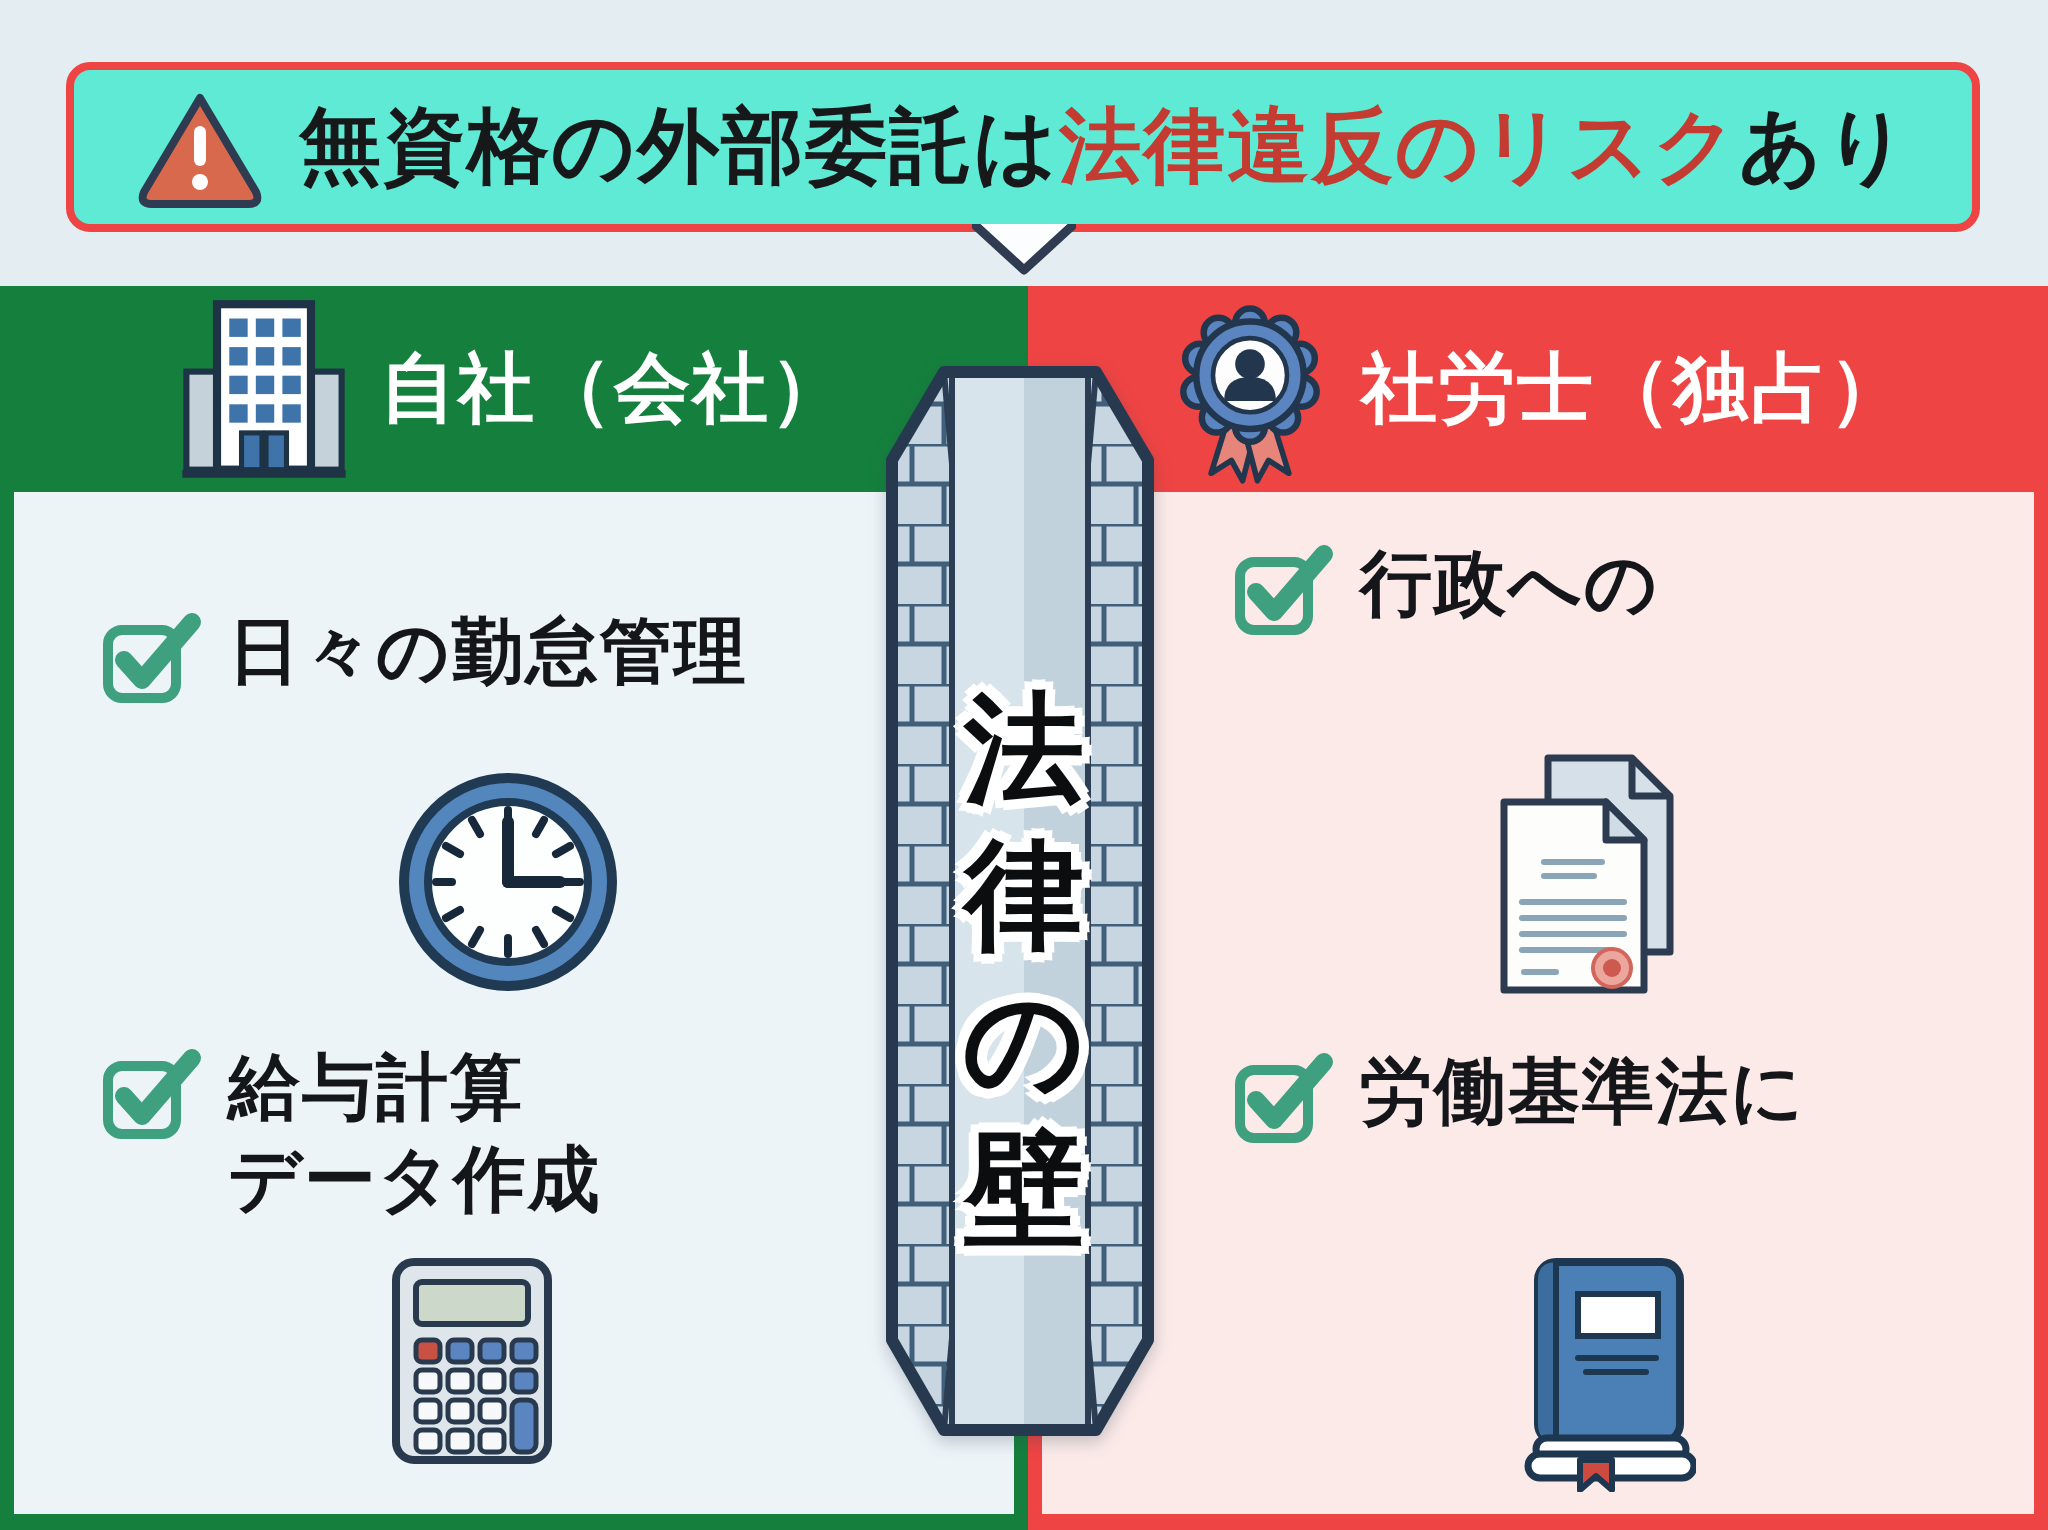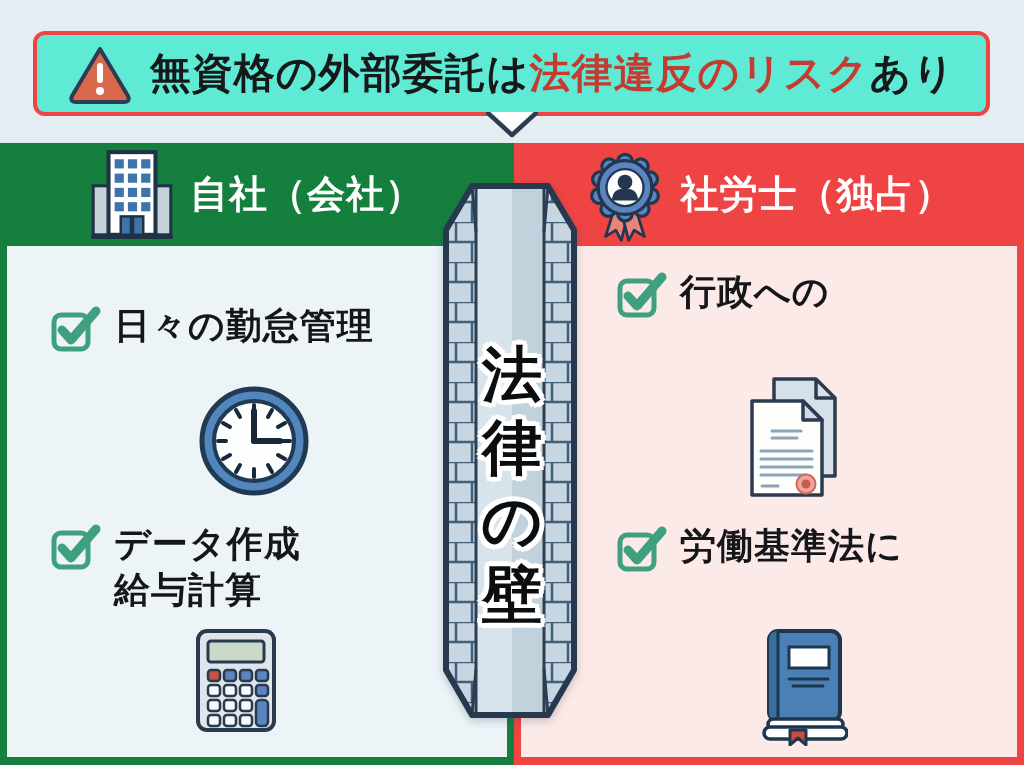--- a/index.html
+++ b/index.html
@@ -124,22 +124,22 @@
     <line x1="58" y1="58" x2="58" y2="28" stroke="#16283a" stroke-width="6" stroke-linecap="round"></line>
     <line x1="58" y1="58" x2="84" y2="58" stroke="#16283a" stroke-width="6" stroke-linecap="round"></line>
   </svg>
 
   <div class="item" style="left:50px; top:378px;">
     <svg class="chk" width="52" height="48" viewBox="0 0 52 48">
       <rect x="4" y="10" width="34" height="34" rx="7" fill="none" stroke="#3fa080" stroke-width="5"></rect>
       <path d="M12 25 L21 35 L46 6" fill="none" stroke="#3fa080" stroke-width="9" stroke-linecap="round" stroke-linejoin="round"></path>
     </svg>
     <div class="item-text">
+      <div>給与計算</div>
       <div>データ作成</div>
-      <div>給与計算</div>
     </div>
   </div>
 
   <svg class="icon-abs" style="left:194px; top:485px;" width="84" height="106" viewBox="0 0 84 106">
     <rect x="4" y="3" width="76" height="99" rx="9" fill="#dfe6eb" stroke="#293a4e" stroke-width="4"></rect>
     <rect x="14" y="13" width="56" height="21" rx="3" fill="#ccd8c9" stroke="#293a4e" stroke-width="3"></rect>
     <g stroke="#293a4e" stroke-width="2.5">
       <rect x="14" y="42" width="12" height="11" rx="3" fill="#c95144"></rect>
       <rect x="30" y="42" width="12" height="11" rx="3" fill="#5b85c0"></rect>
       <rect x="46" y="42" width="12" height="11" rx="3" fill="#5b85c0"></rect>

